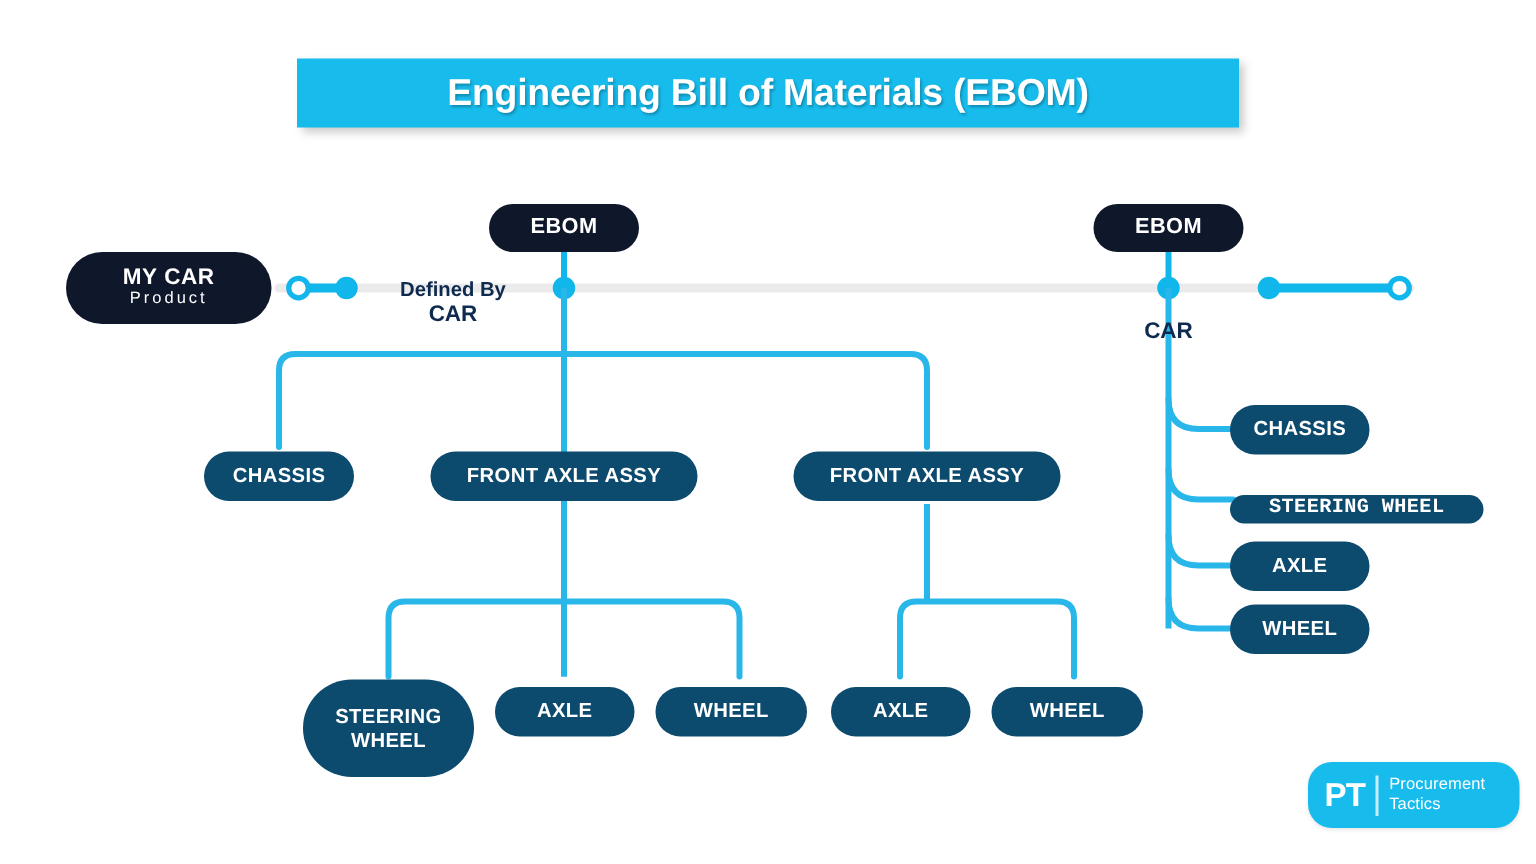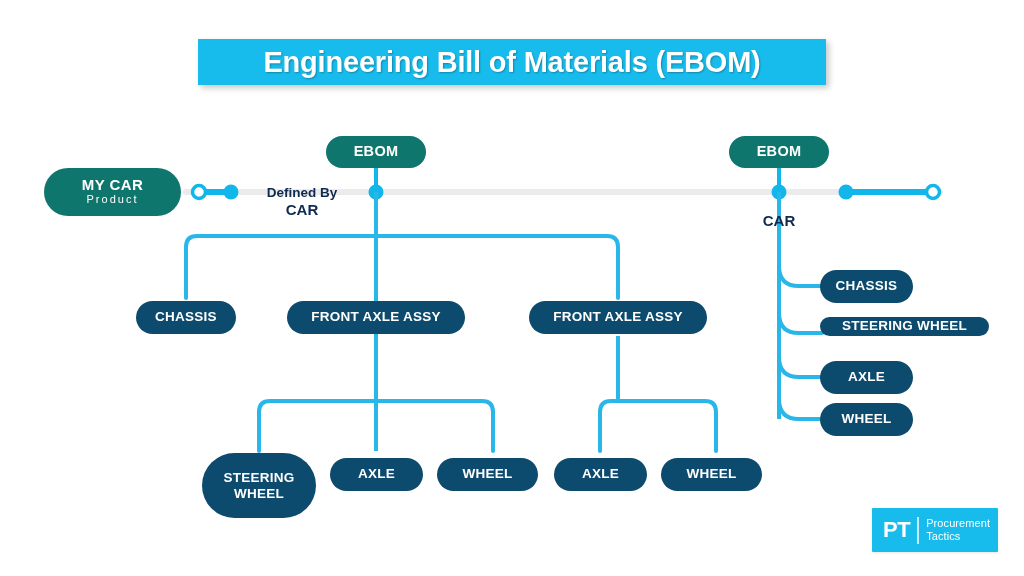--- a/index.html
+++ b/index.html
@@ -15,42 +15,42 @@
   .title-bar {
     position: absolute;
     left: 198px; top: 39px;
     width: 628px; height: 46px;
     background: #17bced;
     box-shadow: 3px 3px 6px rgba(0,0,0,0.22);
     display: flex; align-items: center; justify-content: center;
   }
   .title-bar .title-text {
     color: #ffffff;
-    font-size: 29px;
+    font-size: 25px;
     font-weight: bold;
     letter-spacing: -0.2px;
     text-shadow: 1px 1px 2px rgba(0,0,0,0.28);
     white-space: nowrap;
   }
 
   
   #wires { position: absolute; left: 0; top: 0; width: 1024px; height: 576px; }
 
   
   .pill {
     position: absolute;
     display: flex; align-items: center; justify-content: center;
     text-align: center;
     color: #ffffff;
     font-weight: bold;
     border-radius: 999px;
     white-space: nowrap;
     line-height: 1.08;
   }
-  .pill.cyan { background: #0f766e; }
+  .pill.cyan { background: #0f172a; }
   .pill.navy { background: #0c4a6e; }
 
   .ebom-pill { font-size: 14.5px; letter-spacing: 0.3px; }
 
   .mycar-pill {
     flex-direction: column;
     padding-bottom: 1px;
   }
   .mycar-pill .l1 { font-size: 15px; font-weight: bold; letter-spacing: 0.4px; }
   .mycar-pill .l2 { font-size: 11px; font-weight: normal; letter-spacing: 2.0px; }
@@ -67,23 +67,23 @@
     margin-top: 12px;
   }
   .defined-by .db1 { font-size: 13.5px; font-weight: bold; display: block; }
   .defined-by .db2 { font-size: 15px; font-weight: bold; display: block; margin-top: 1px; }
   .car-right { font-size: 15px; font-weight: bold; }
 
   
   .logo {
     position: absolute;
     left: 872px; top: 508px;
-    width: 126px; height: 44px;
+    width: 141px; height: 44px;
     background: #17bced;
-    border-radius: 1px;
+    border-radius: 16px;
     display: flex; align-items: center;
     padding-left: 11px;
     box-shadow: 0 1px 3px rgba(0,0,0,0.10);
   }
   .logo .pt { color: #ffffff; font-size: 22px; font-weight: bold; letter-spacing: -0.5px; }
   .logo .divider { width: 2px; height: 27px; background: rgba(255,255,255,0.75); margin: 0 7px 0 7px; }
   .logo .wordmark { display: flex; flex-direction: column; justify-content: center; }
   .logo .wordmark span { color: #ffffff; font-size: 11px; line-height: 1.18; letter-spacing: 0.1px; }
 </style>
 </head>
@@ -184,21 +184,21 @@
   </div>
 
   <div class="pill navy node-label" style="left:661px; top:458px; width:101px; height:33px;">
     <span>WHEEL</span>
   </div>
 
   <div class="pill navy node-label" style="left:820px; top:270px; width:93px; height:33px;">
     <span>CHASSIS</span>
   </div>
 
-  <div class="pill navy node-label" style="left:820px; top:317px; width:169px; height:19px;">
+  <div class="pill navy node-label" style="left:820px; top:330px; width:169px; height:19px;font-family:Liberation Mono, monospace;">
     <span>STEERING WHEEL</span>
   </div>
 
   <div class="pill navy node-label" style="left:820px; top:361px; width:93px; height:33px;">
     <span>AXLE</span>
   </div>
 
   <div class="pill navy node-label" style="left:820px; top:403px; width:93px; height:33px;">
     <span>WHEEL</span>
   </div>

